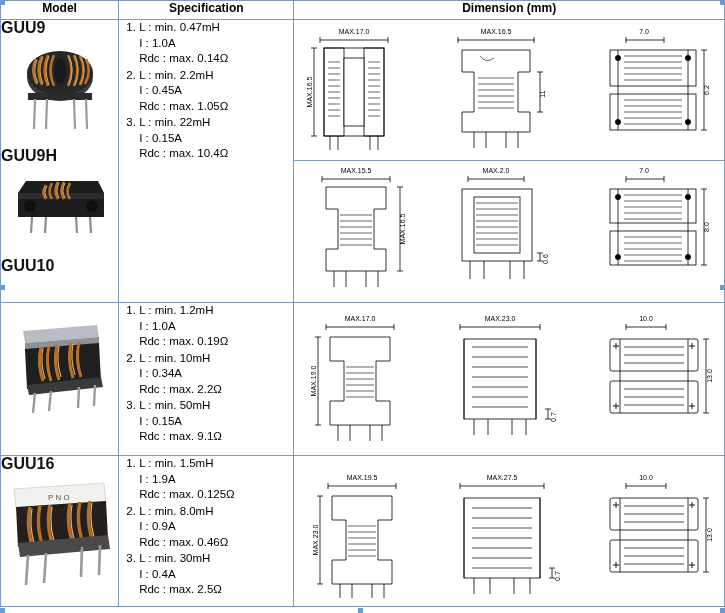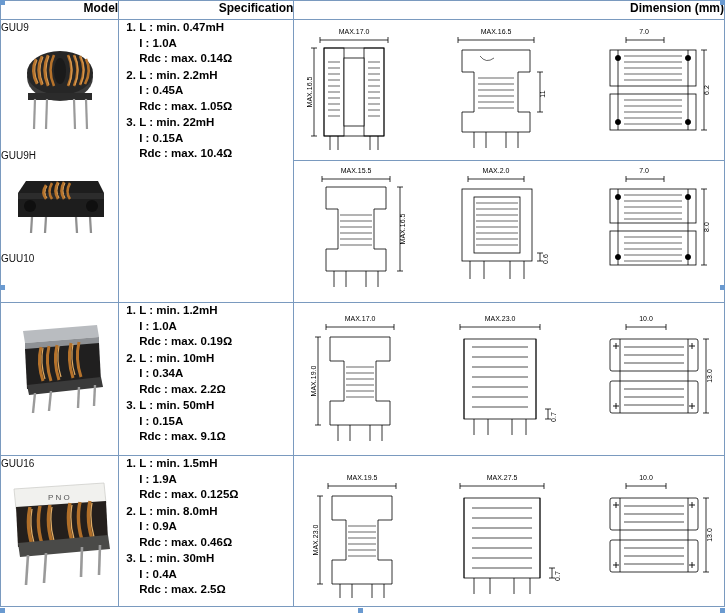--- a/index.html
+++ b/index.html
@@ -19,45 +19,45 @@
   }
   table.main td, table.main th{
     border:1px solid #7a9abf;
     vertical-align:top;
     padding:0;
   }
   thead th{
     background:#ffffff;
     font-weight:bold;
     font-size:12px;
-    text-align:right;
+    text-align:center;
     height:18px;
     vertical-align:middle;
     border:1px solid #7a9abf;
   }
   col.c-model{width:118px;}
   col.c-spec{width:175px;}
   col.c-dim{width:430px;}
 
   .model-cell{position:relative;padding:3px 4px 4px 4px;}
-  .model-name{font-size:10px;font-weight:normal;color:#111;line-height:15px;}
+  .model-name{font-size:16px;font-weight:bold;color:#111;line-height:15px;}
   .photo{
     margin:2px auto 0 auto;
     display:block;
     position:relative;
     background:#ffffff;
   }
 
   
   .ph1{width:104px;height:95px;}
   .ph2{width:108px;height:72px;}
   .ph3{width:106px;height:108px;}
   .ph4{width:112px;height:118px;}
 
-  .spec-cell{padding:6px 4px 6px 2px;font-weight:bold;}
+  .spec-cell{padding:6px 4px 6px 2px;}
   ol.spec{
     margin:0;padding:0 0 0 20px;
     font-size:11.5px;line-height:15.5px;
   }
   ol.spec > li{margin:0 0 1px 0;padding:0;}
   ol.spec .ln{display:block;white-space:nowrap;}
 
   .dim-cell{padding:0;}
   .dim-wrap{display:block;}
 
@@ -160,21 +160,21 @@
         <circle cx="86" cy="41" r="6" fill="#0f0f0f"></circle>
 
         <g stroke="#8f8f8f" stroke-width="2.2">
           <line x1="26" y1="52" x2="25" y2="68"></line>
           <line x1="40" y1="52" x2="39" y2="68"></line>
           <line x1="70" y1="52" x2="71" y2="68"></line>
           <line x1="84" y1="52" x2="85" y2="68"></line>
         </g>
       </svg>
 
-      <div class="model-name" style="margin-top:14px">GUU10</div>
+      <div class="model-name" style="margin-top:21px">GUU10</div>
     </td>
 
     <td class="spec-cell">
       <ol class="spec">
         <li>
           <span class="ln">L : min. 0.47mH</span>
           <span class="ln">I : 1.0A</span>
           <span class="ln">Rdc : max. 0.14Ω</span>
         </li>
         <li>

